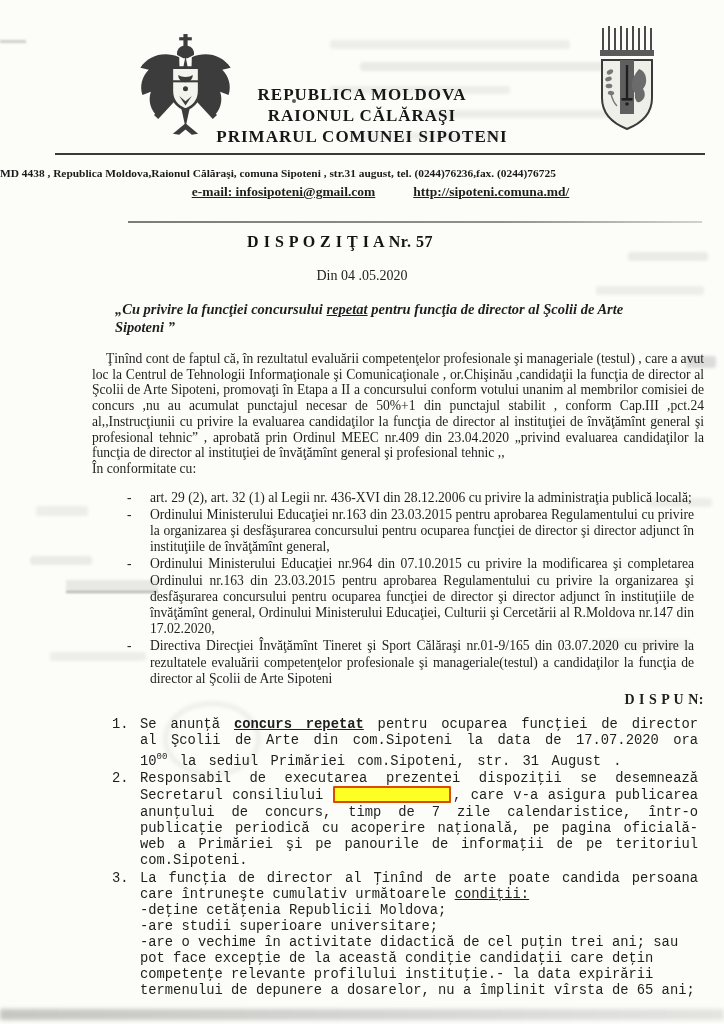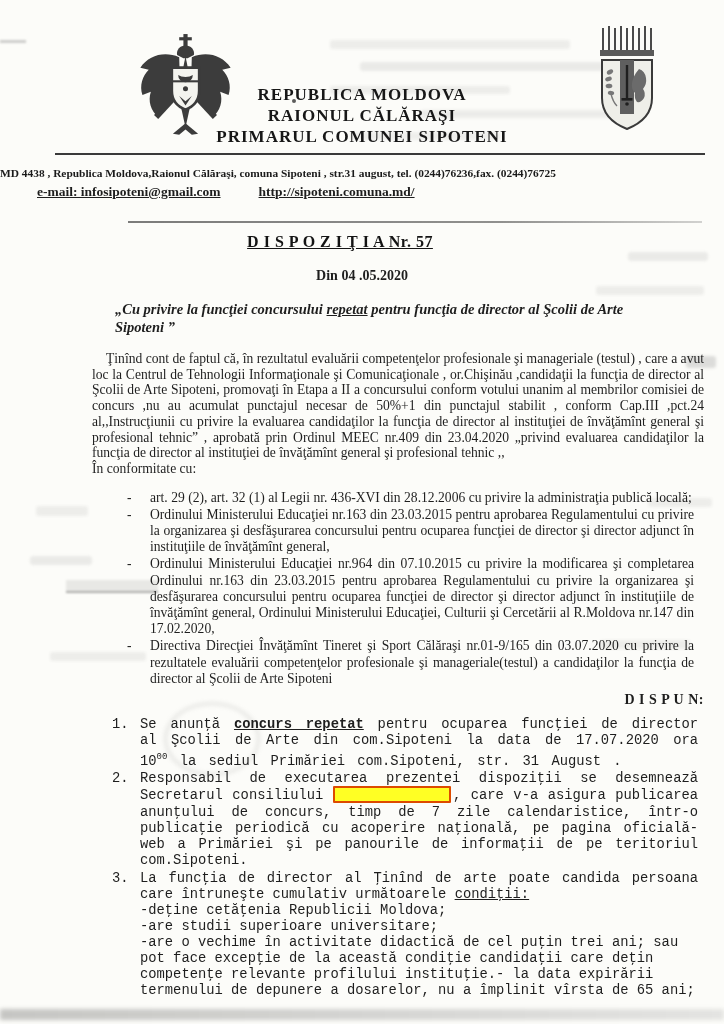--- a/index.html
+++ b/index.html
@@ -30,29 +30,29 @@
   
   .emblem-left { position:absolute; left:133px; top:33px; }
   .emblem-right { position:absolute; left:595px; top:24px; }
   .hdr-titles { position:absolute; top:84px; left:0; width:724px;
            text-align:center; font-weight:bold; font-size:17px; line-height:21px;
            letter-spacing:1px; color:#171717; }
   .hdr-rule { position:absolute; top:153px; left:55px; width:650px; height:2px;
            background:#3a3a3a; }
   .hdr-address { position:absolute; top:167px; left:0; width:724px; 
            font-weight:bold; font-size:11.4px; color:#1a1a1a; }
-  .hdr-links { position:absolute; top:184px; left:0; width:724px; text-align:left;
+  .hdr-links { position:absolute; top:184px; left:0; width:724px; text-align:center;
            font-weight:bold; font-size:13.5px;padding-left:37px; }
   .hdr-links .gap { display:inline-block; width:38px; }
   .u { text-decoration:underline; }
   
   .doc-title { position:absolute; top:233px; left:0; width:680px; text-align:center;
-           font-weight:bold; font-size:16px; letter-spacing:.5px; color:#141414;text-decoration:underline; }
+           font-weight:bold; font-size:16px; letter-spacing:.5px; color:#141414; }
   .doc-date { position:absolute; top:268px; left:0; width:724px; text-align:center;
-           font-weight:bold; font-size:14px; }
+           font-weight:normal; font-size:14px; }
   .doc-subject { position:absolute; top:300px; left:115px; width:548px;
            font-weight:bold; font-style:italic; font-size:14.5px; line-height:18px; }
   
   .body-block { position:absolute; top:351px; left:92px; width:612px;
            font-size:13.6px; line-height:15.7px; }
   .preamble { text-align:justify; }
   .preamble .indent { display:inline-block; width:14px; }
   .conformity { margin-top:0; }
   ul.legal { list-style:none; margin:13px 10px 0 33px; }
   ul.legal li { position:relative; padding-left:25px; margin-bottom:1px;

